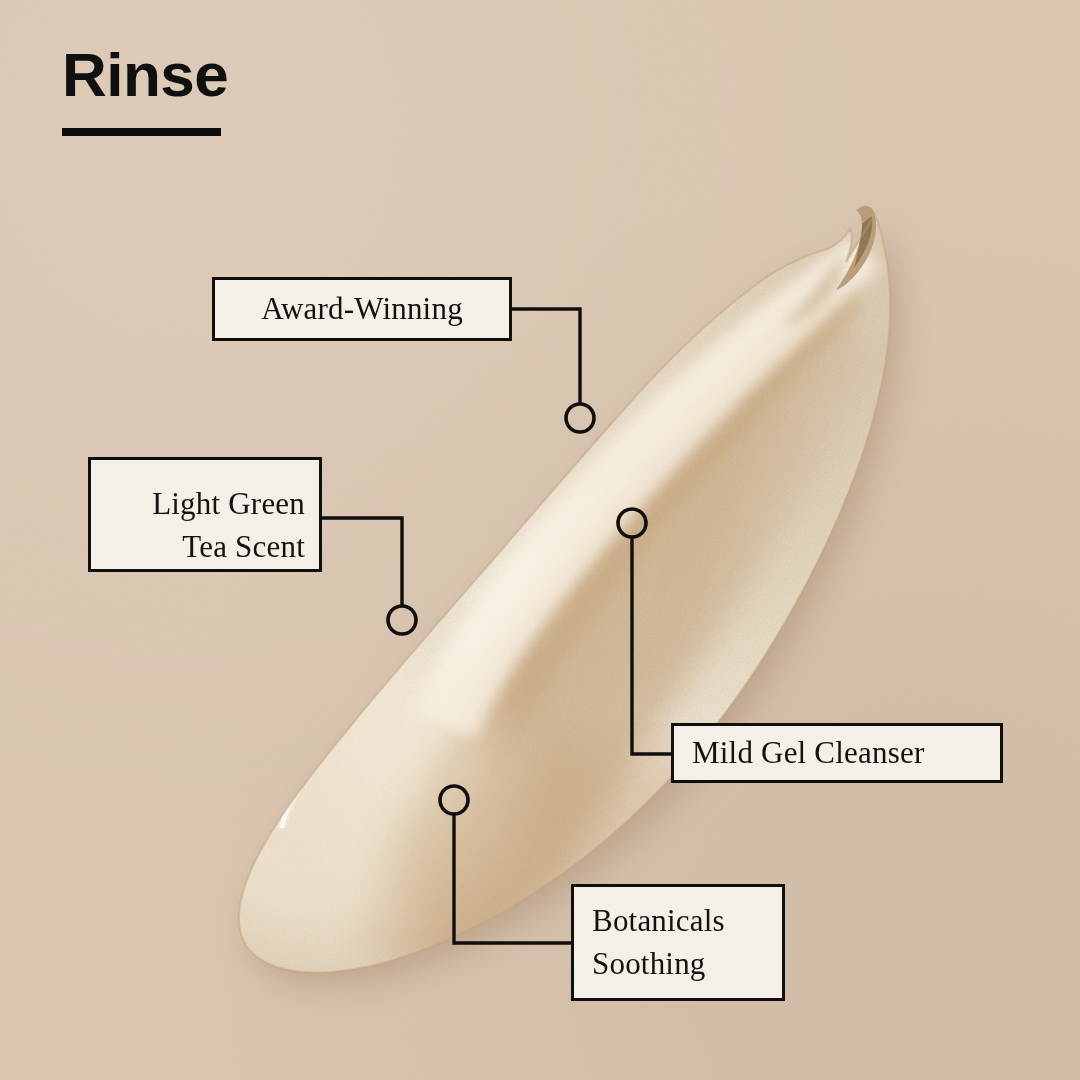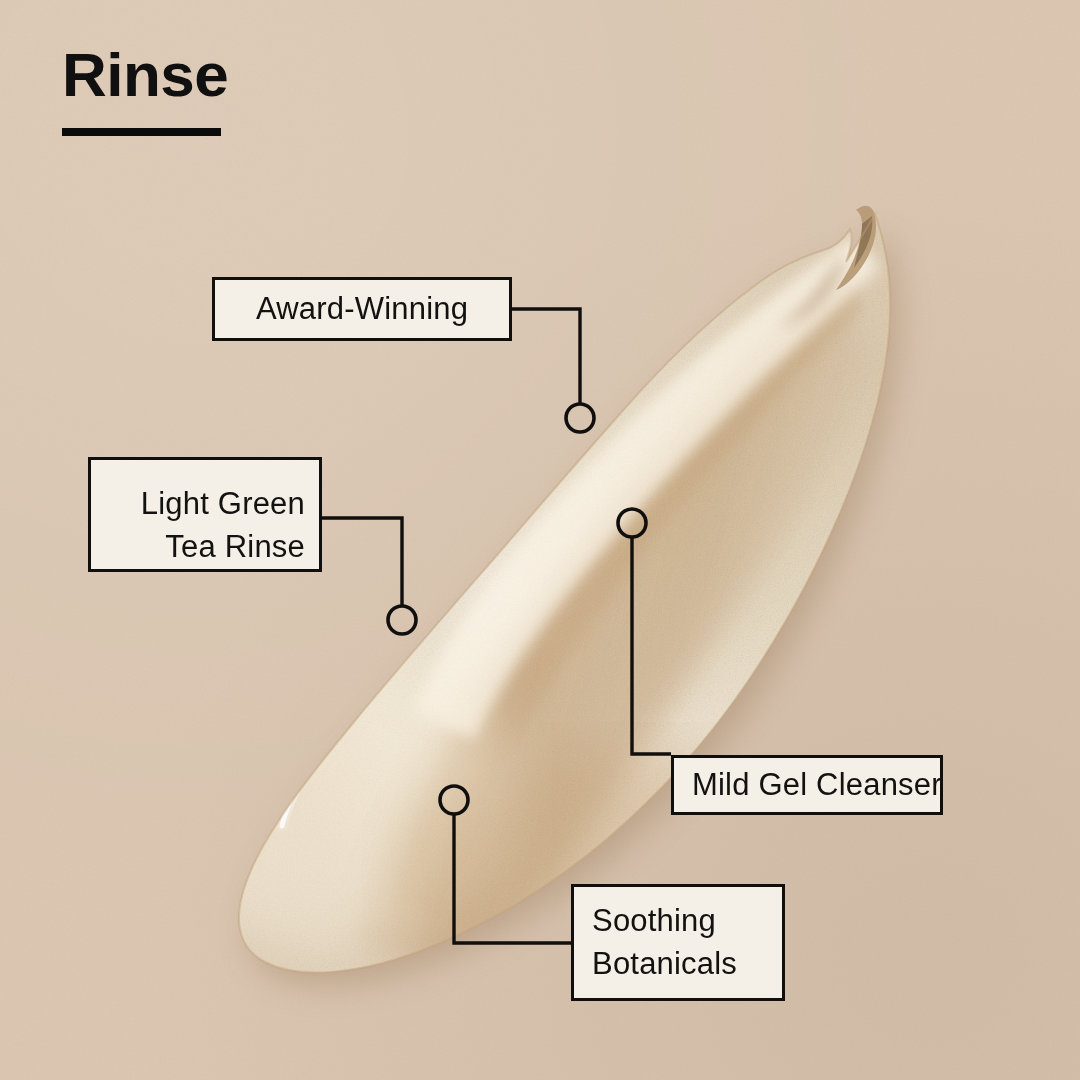--- a/index.html
+++ b/index.html
@@ -57,21 +57,21 @@
   
   .callout-box {
     position: absolute;
     box-sizing: border-box;
     background: #f4efe7;
     border: 3px solid #100f0e;
     color: #131211;
     display: flex;
     flex-direction: column;
     justify-content: center;
-    font-family: Liberation Sans, sans-serif;
+    font-family: Liberation Serif, serif;
     font-weight: 400;
     letter-spacing: 0.2px;
   }
   .callout-box .line {
     white-space: nowrap;
   }
   #callout-award {
     left: 212px; top: 277px;
     width: 300px; height: 64px;
     padding: 0 16px;
@@ -82,26 +82,25 @@
     left: 88px; top: 457px;
     width: 234px; height: 115px;
     padding: 0 14px;
     font-size: 31px;
     align-items: flex-end;
     line-height: 1.38;
     justify-content: flex-end;
   }
   #callout-cleanser {
     left: 671px; top: 723px;
-    width: 272px; height: 60px;
+    width: 332px; height: 60px;
     padding: 0 18px;
     font-size: 31px;
     align-items: flex-start;
     justify-content: center;
-    margin-top: 32px;
   }
   #callout-botanicals {
     left: 571px; top: 884px;
     width: 214px; height: 117px;
     padding: 0 18px;
     font-size: 31px;
     align-items: flex-start;
     line-height: 1.38;
   }
   
@@ -308,25 +307,25 @@
       <circle cx="454" cy="800" r="14"></circle>
     </g>
   </svg>
 
   <div class="callout-box" id="callout-award">
     <span class="line">Award-Winning</span>
   </div>
 
   <div class="callout-box" id="callout-scent">
     <span class="line">Light Green</span>
-    <span class="line">Tea Rinse</span>
+    <span class="line">Tea Scent</span>
   </div>
 
   <div class="callout-box" id="callout-cleanser">
     <span class="line">Mild Gel Cleanser</span>
   </div>
 
   <div class="callout-box" id="callout-botanicals">
+    <span class="line">Botanicals</span>
     <span class="line">Soothing</span>
-    <span class="line">Botanicals</span>
   </div>
 
 </div>
 
 </body></html>

